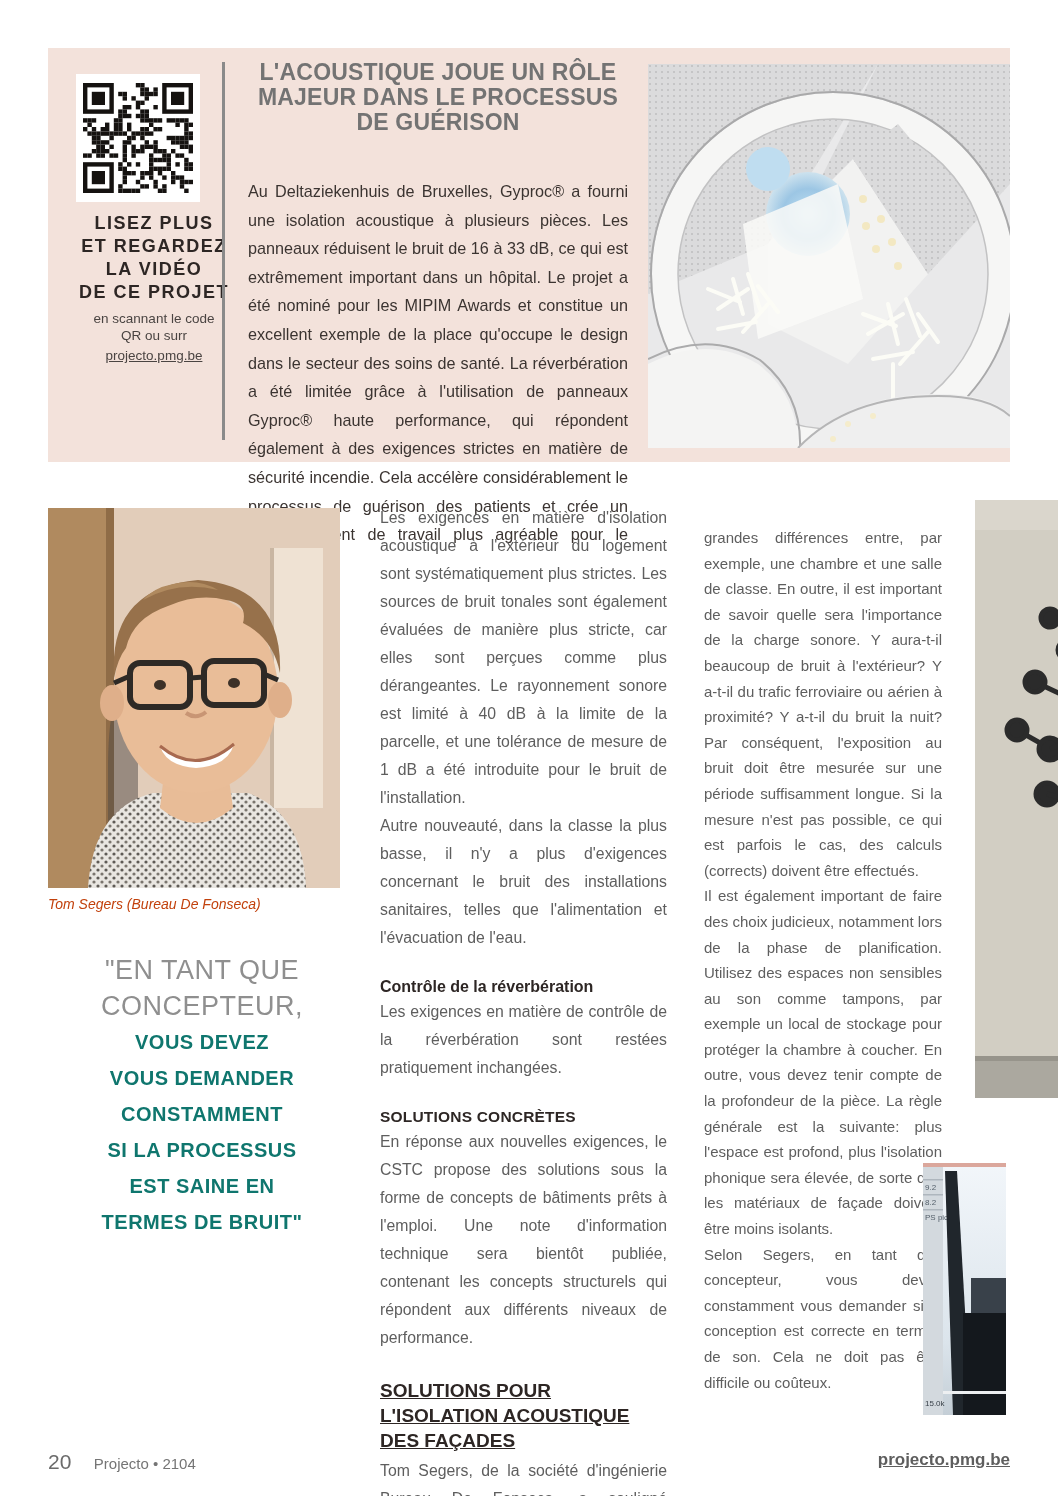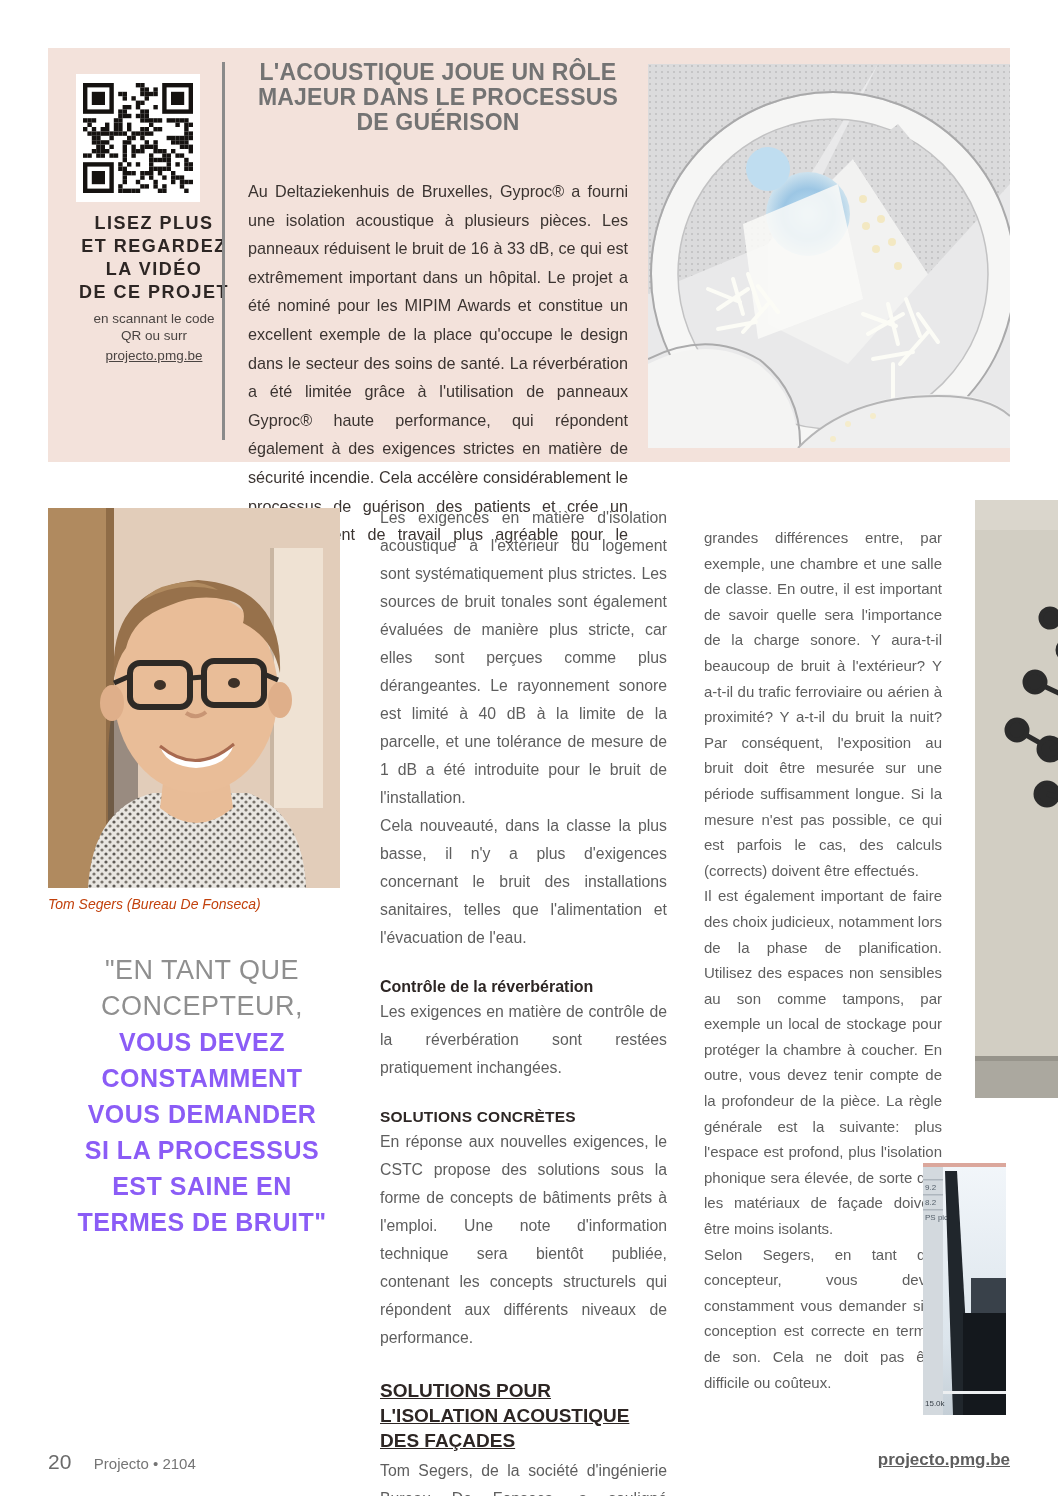--- a/index.html
+++ b/index.html
@@ -51,21 +51,21 @@
   }
   .portrait-caption {
     position:absolute; left:48px; top:896px; width:292px;
     font-size:14px; font-style:italic; color:#c2410c;
   }
   .pullquote {
     position:absolute; left:52px; top:952px; width:300px; text-align:center;
     line-height:36px; letter-spacing:0.5px;
   }
   .pq-gray  { font-size:27px; font-weight:400; color:#8F8F8F; }
-  .pq-orange{ font-size:25px; font-weight:800; color:#8b5cf6; }
+  .pq-orange{ font-size:20px; font-weight:800; color:#0f766e; }
 
   
   .col2 { position:absolute; left:380px; top:504px; width:287px; color:#5E5E5E; }
   .col2 p { font-size:15.8px; line-height:28px; text-align:justify; }
   .col3 { position:absolute; left:704px; top:525px; width:238px; color:#5E5E5E; }
   .col3 p { font-size:15px; line-height:25.6px; text-align:justify; }
   .h-sub   { font-size:16px;  font-weight:bold; color:#2D2624; margin-top:26px; margin-bottom:2px; }
   .h-caps  { font-size:15.5px; font-weight:bold; color:#2D2624; margin-top:26px; margin-bottom:2px; letter-spacing:0.2px; }
   .h-big   { font-size:19px; font-weight:bold; color:#2D2624; line-height:25px; margin-top:26px; margin-bottom:4px;text-decoration:underline; }
 
@@ -422,30 +422,30 @@
       <path d="M112,238 Q148,268 186,236 Q180,258 148,260 Q118,258 112,238 Z" fill="#FFFFFF"></path>
       <path d="M112,238 Q148,268 186,236" fill="none" stroke="#A86A50" stroke-width="3"></path>
     </svg>
   </div>
   <div class="portrait-caption">Tom Segers (Bureau De Fonseca)</div>
 
   <div class="pullquote">
     <div class="pq-gray">"EN TANT QUE</div>
     <div class="pq-gray">CONCEPTEUR,</div>
     <div class="pq-orange">VOUS DEVEZ</div>
+    <div class="pq-orange">VOUS DEMANDER</div>
     <div class="pq-orange">CONSTAMMENT</div>
-    <div class="pq-orange">VOUS DEMANDER</div>
     <div class="pq-orange">SI LA PROCESSUS</div>
     <div class="pq-orange">EST SAINE EN</div>
     <div class="pq-orange">TERMES DE BRUIT"</div>
   </div>
 
   <div class="col2">
     <p>Les exigences en matière d'isolation acoustique à l'extérieur du logement sont systématiquement plus strictes. Les sources de bruit tonales sont également évaluées de manière plus stricte, car elles sont perçues comme plus dérangeantes. Le rayonnement sonore est limité à 40 dB à la limite de la parcelle, et une tolérance de mesure de 1 dB a été introduite pour le bruit de l'installation.</p>
-    <p>Cela nouveauté, dans la classe la plus basse, il n'y a plus d'exigences concernant le bruit des installations sanitaires, telles que l'alimentation et l'évacuation de l'eau.</p>
+    <p>Autre nouveauté, dans la classe la plus basse, il n'y a plus d'exigences concernant le bruit des installations sanitaires, telles que l'alimentation et l'évacuation de l'eau.</p>
     <div class="h-sub">Contrôle de la réverbération</div>
     <p>Les exigences en matière de contrôle de la réverbération sont restées pratiquement inchangées.</p>
     <div class="h-caps">SOLUTIONS CONCRÈTES</div>
     <p>En réponse aux nouvelles exigences, le CSTC propose des solutions sous la forme de concepts de bâtiments prêts à l'emploi. Une note d'information technique sera bientôt publiée, contenant les concepts structurels qui répondent aux différents niveaux de performance.</p>
     <div class="h-big">SOLUTIONS POUR L'ISOLATION ACOUSTIQUE DES FAÇADES</div>
     <p>Tom Segers, de la société d'ingénierie Bureau De Fonseca, a souligné l'importance de et apporté quelques explications sur l'isolation acoustique des façades à l'occasion de BuildUp.</p>
 
   </div>
 
   <div class="col3">

